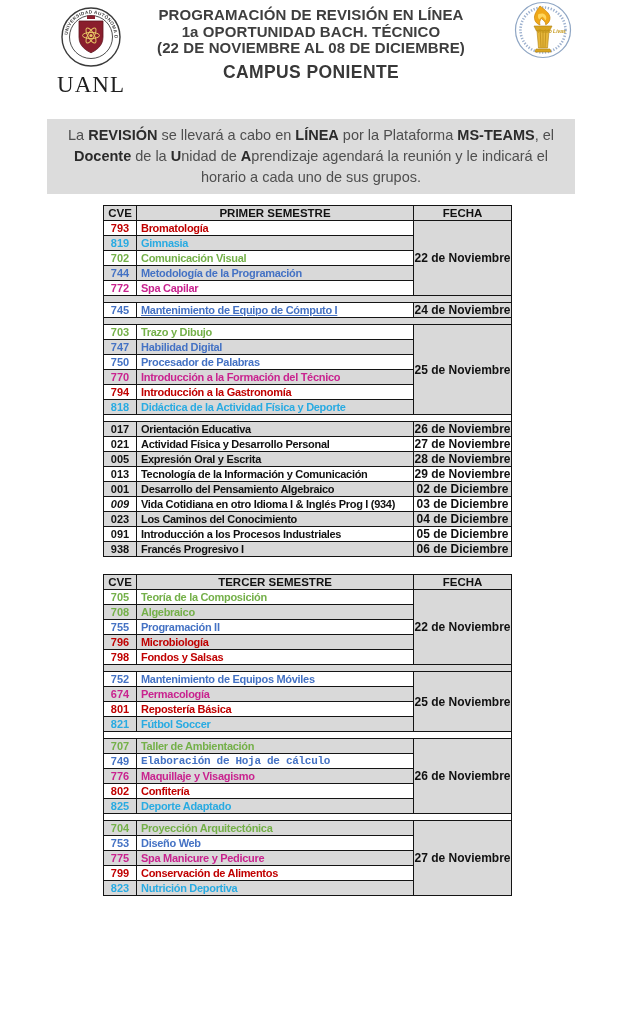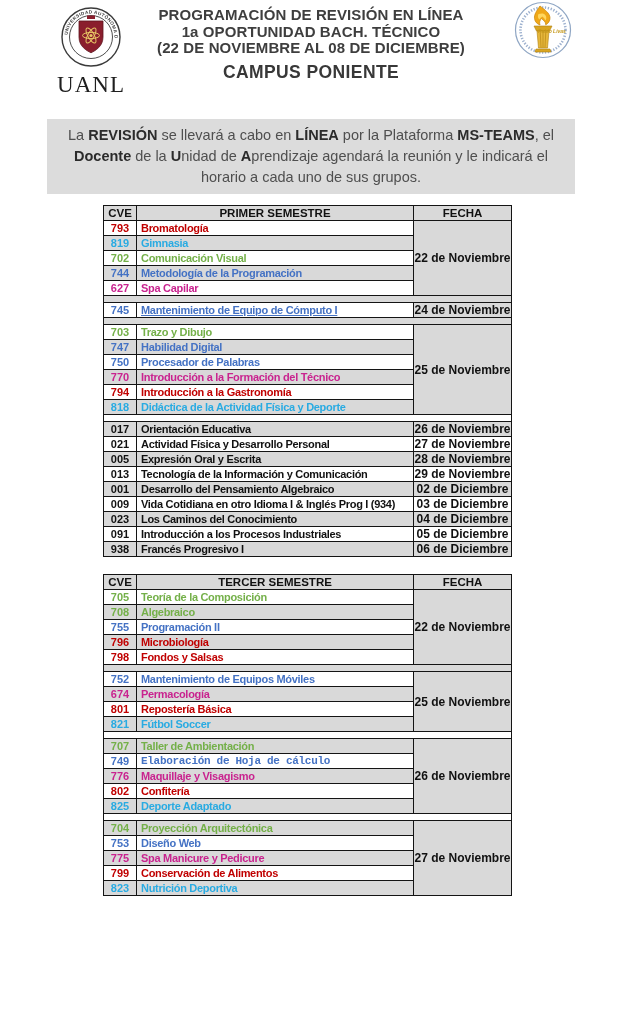--- a/index.html
+++ b/index.html
@@ -112,21 +112,21 @@
       </tr>
       <tr>
         <td class="cve" style="color: rgb(116, 176, 73);">702</td>
         <td class="subject" style="color: rgb(116, 176, 73);">Comunicación Visual</td>
       </tr>
       <tr class="alt">
         <td class="cve" style="color: rgb(68, 114, 196);">744</td>
         <td class="subject" style="color: rgb(68, 114, 196);">Metodología de la Programación</td>
       </tr>
       <tr>
-        <td class="cve" style="color: rgb(201, 35, 143);">627</td>
+        <td class="cve" style="color: rgb(201, 35, 143);">772</td>
         <td class="subject" style="color: rgb(201, 35, 143);">Spa Capilar</td>
       </tr>
       <tr class="gap alt">
         <td colspan="3"></td>
       </tr>
       <tr>
         <td class="cve" style="color: rgb(68, 114, 196);">745</td>
         <td class="subject" style="color: rgb(68, 114, 196); text-decoration: underline;">Mantenimiento de Equipo de Cómputo I</td>
         <td class="fecha fecha-group" rowspan="1">24 de Noviembre</td>
       </tr>
@@ -180,21 +180,21 @@
         <td class="cve" style="color: rgb(17, 17, 17);">013</td>
         <td class="subject" style="color: rgb(17, 17, 17);">Tecnología de la Información y Comunicación</td>
         <td class="fecha">29 de Noviembre</td>
       </tr>
       <tr class="alt">
         <td class="cve" style="color: rgb(17, 17, 17);">001</td>
         <td class="subject" style="color: rgb(17, 17, 17);">Desarrollo del Pensamiento Algebraico</td>
         <td class="fecha">02 de Diciembre</td>
       </tr>
       <tr>
-        <td class="cve" style="color: rgb(17, 17, 17);">009</td>
+        <td class="cve" style="color: rgb(17, 17, 17); font-style: italic;">009</td>
         <td class="subject" style="color: rgb(17, 17, 17);">Vida Cotidiana en otro Idioma I &amp; Inglés Prog I (934)</td>
         <td class="fecha">03 de Diciembre</td>
       </tr>
       <tr class="alt">
         <td class="cve" style="color: rgb(17, 17, 17);">023</td>
         <td class="subject" style="color: rgb(17, 17, 17);">Los Caminos del Conocimiento</td>
         <td class="fecha">04 de Diciembre</td>
       </tr>
       <tr>
         <td class="cve" style="color: rgb(17, 17, 17);">091</td>

